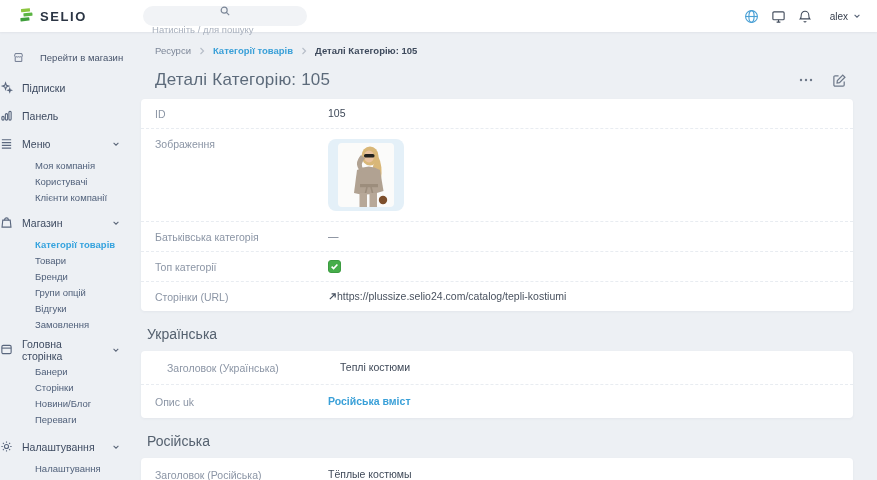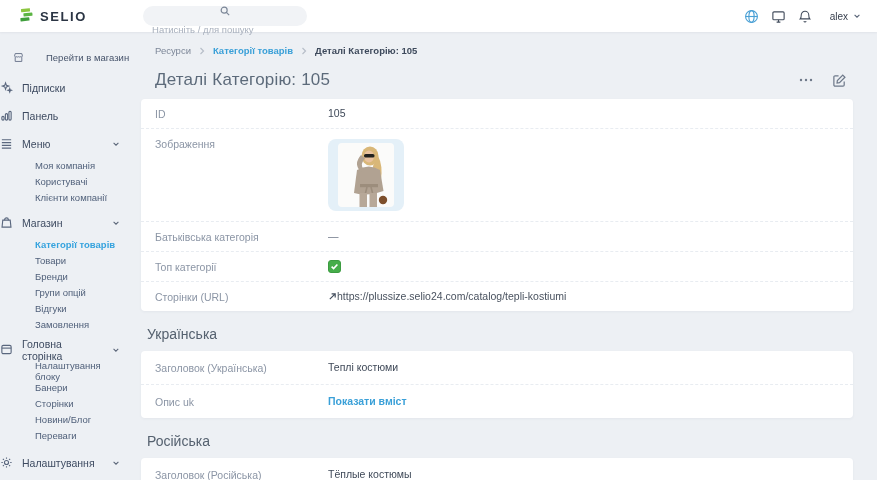--- a/index.html
+++ b/index.html
@@ -29,21 +29,21 @@
   .search input::placeholder { color:#a8b0bd; }
   .header-right { margin-left:auto; display:flex; align-items:center; gap:12px; }
   .hicon { display:flex; align-items:center; cursor:pointer; }
   .user { display:flex; align-items:center; gap:5px; margin-left:6px; cursor:pointer; }
   .user-name { font-size:10px; color:#39414f; }
   
   .main { display:flex; height:448px; }
   .sidebar { width:130px; flex:none; padding-top:12px; overflow:hidden; }
   .content { flex:1; overflow:hidden; padding:0 24px 0 11px; }
   
-  .shop-link { display:flex; align-items:center; gap:22px; padding:8px 0 10px 13px;
+  .shop-link { display:flex; align-items:center; gap:16px; padding:8px 0 10px 13px;
     font-size:9.5px; color:#46536a; cursor:pointer; }
   .nav-group { display:flex; align-items:center; gap:9px; height:27px;
     padding:0 10px 0 0; font-size:10.5px; color:#3e4b61; cursor:pointer; margin-top:1px; }
   .nav-group .chev { margin-left:auto; }
   .nav-sublist { margin:0 12px 4px 0; }
   .nav-sub { display:flex; align-items:center; height:16px; padding-left:35px;
     font-size:9.5px; color:#50607a; cursor:pointer; }
   .nav-sub.active { color:#36a3de; font-weight:bold; }
   .nav-icon { flex:none; display:flex; }
   
@@ -206,21 +206,20 @@
           <rect x="2" y="2.5" width="10" height="9" rx="1.6"></rect>
           <path d="M2 5.5 H12"></path>
         </svg>
       </span>
       <span>Головна сторінка</span>
       <svg class="chev" width="8" height="8" viewBox="0 0 10 10" fill="none" stroke="#5a6578" stroke-width="1.3">
           <path d="M2 3.5 L5 6.5 L8 3.5"></path>
         </svg>
     </div>
     <div class="nav-sublist">
-      <div class="nav-sub">Налаштування блоку</div>
       <div class="nav-sub">Банери</div>
       <div class="nav-sub">Сторінки</div>
       <div class="nav-sub">Новини/Блог</div>
       <div class="nav-sub">Переваги</div>
     </div>
 
     <div class="nav-group" style="margin-top:6px;">
       <span class="nav-icon">
         <svg width="13" height="13" viewBox="0 0 14 14" fill="none" stroke="#5a677e" stroke-width="1.2">
           <circle cx="7" cy="7" r="2.2"></circle>
@@ -312,27 +311,27 @@
           <svg width="9" height="9" viewBox="0 0 10 10" fill="none" stroke="#434d5c" stroke-width="1.3">
             <path d="M2 8 L8 2 M4 2 H8 V6"></path>
           </svg>
           <span>https://plussize.selio24.com/catalog/tepli-kostiumi</span>
         </span>
       </div>
     </div>
 
     <div class="section-title">Українська</div>
     <div class="card">
-      <div class="detail-row" style="padding:10px 14px;">
+      <div class="detail-row" style="padding:10px 26px;">
         <span class="row-label">Заголовок (Українська)</span>
         <span class="row-value">Теплі костюми</span>
       </div>
       <div class="detail-row" style="padding:10px 14px;">
         <span class="row-label">Опис uk</span>
-        <span class="content-link">Показати вміст</span>
+        <span class="content-link">Російська вміст</span>
       </div>
     </div>
 
     <div class="section-title">Російська</div>
     <div class="card">
       <div class="detail-row" style="padding:10px 14px;">
         <span class="row-label">Заголовок (Російська)</span>
         <span class="row-value">Тёплые костюмы</span>
       </div>
 

